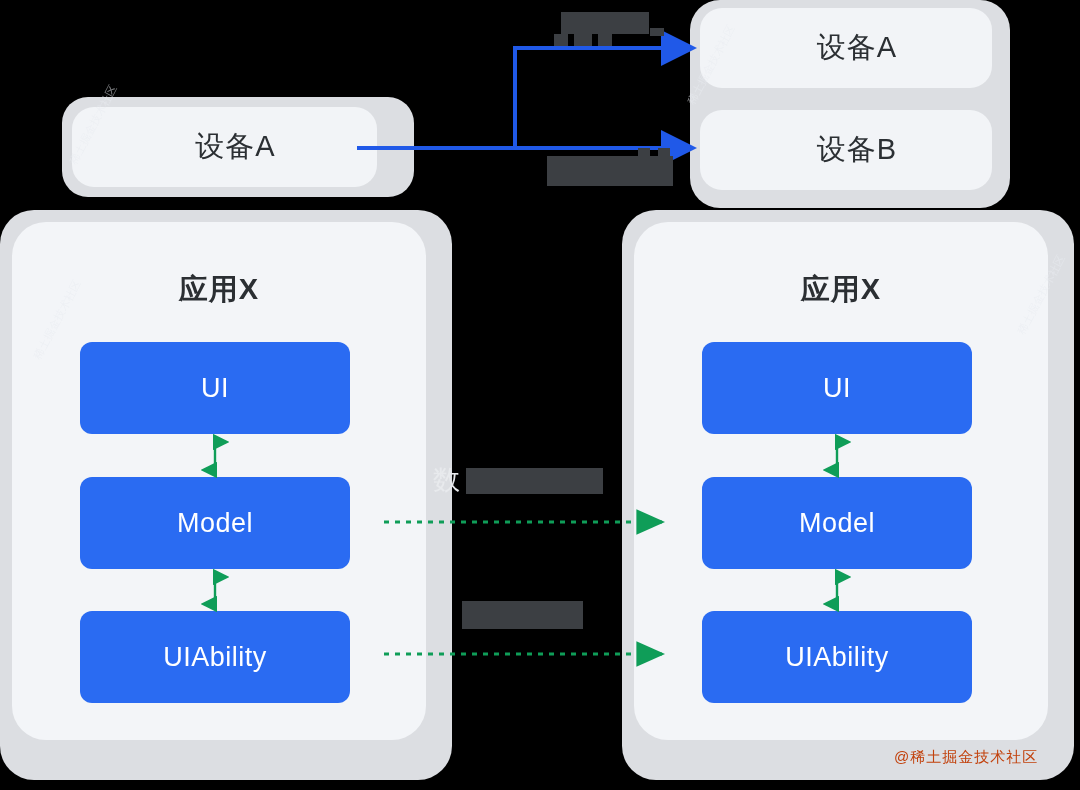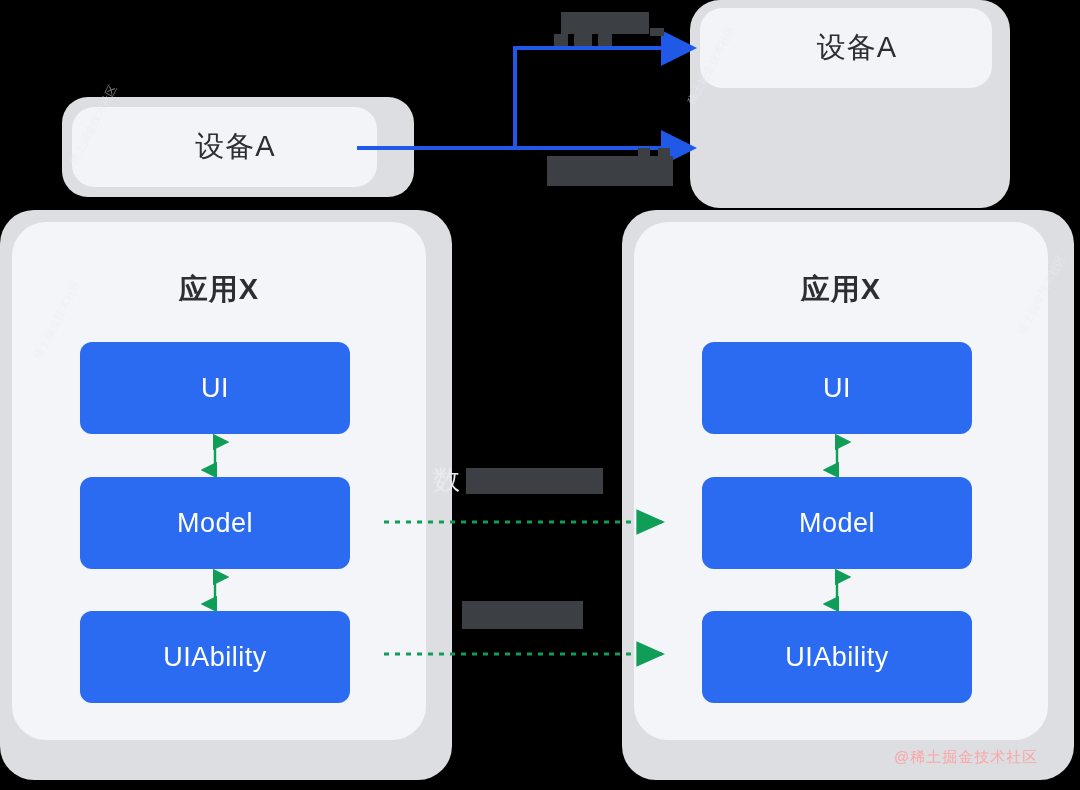--- a/index.html
+++ b/index.html
@@ -82,21 +82,21 @@
   .label-text {
     position: absolute;
     color: #e8eaed;
     font-size: 27px;
     white-space: nowrap;
   }
 
   
   .watermark {
     position: absolute;
-    color: #fca5a5;
+    color: #c2410c;
     font-size: 15px;
     letter-spacing: 1px;
     white-space: nowrap;
   }
   .wm-diag {
     position: absolute;
     color: #e9ecf1;
     font-size: 11px;
     opacity: .55;
     white-space: nowrap;
@@ -126,20 +126,23 @@
     <span>Model</span>
   </div>
   <div class="layer" style="left:80px; top:611px; width:270px; height:92px;">
     <span>UIAbility</span>
   </div>
 
   <div class="shell" style="left:690px; top:0px; width:320px; height:208px; border-radius:30px;"></div>
   <div class="device-pill" style="left:700px; top:8px; width:270px; height:80px;">
     <span>设备A</span>
   </div>
+  <div class="device-pill" style="left:700px; top:110px; width:270px; height:80px;">
+    <span>设备B</span>
+  </div>
 
   <div class="shell" style="left:622px; top:210px; width:452px; height:570px;"></div>
   <div class="app-panel" style="left:634px; top:222px; width:414px; height:518px;">
     <div class="app-title" style="top:48px;">应用X</div>
   </div>
 
   <div class="layer" style="left:702px; top:342px; width:270px; height:92px;">
     <span>UI</span>
   </div>
   <div class="layer" style="left:702px; top:477px; width:270px; height:92px;">

